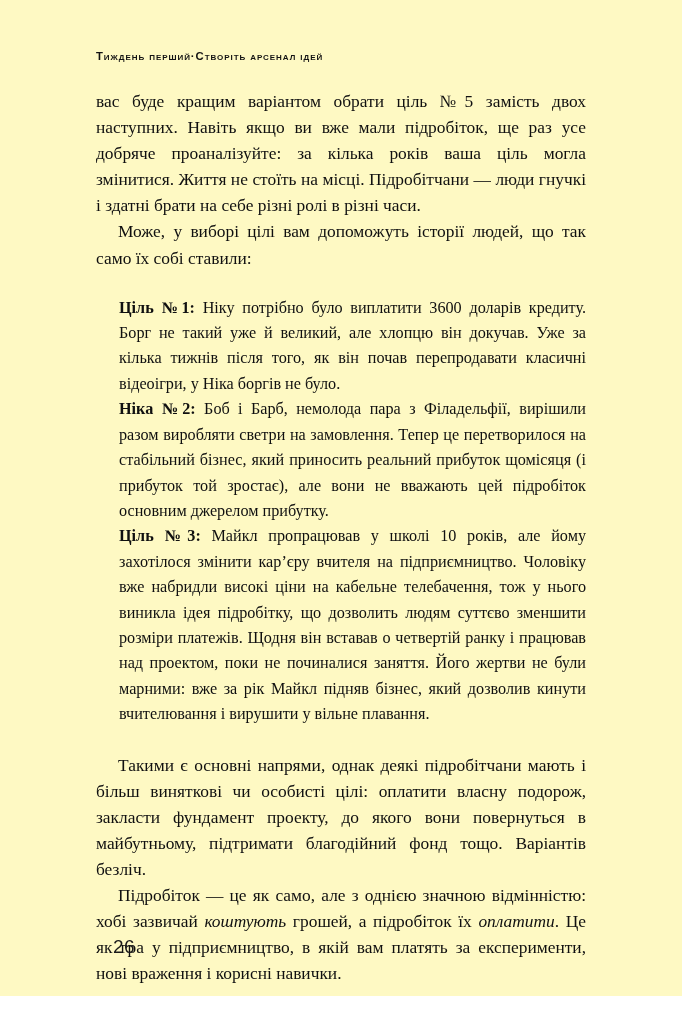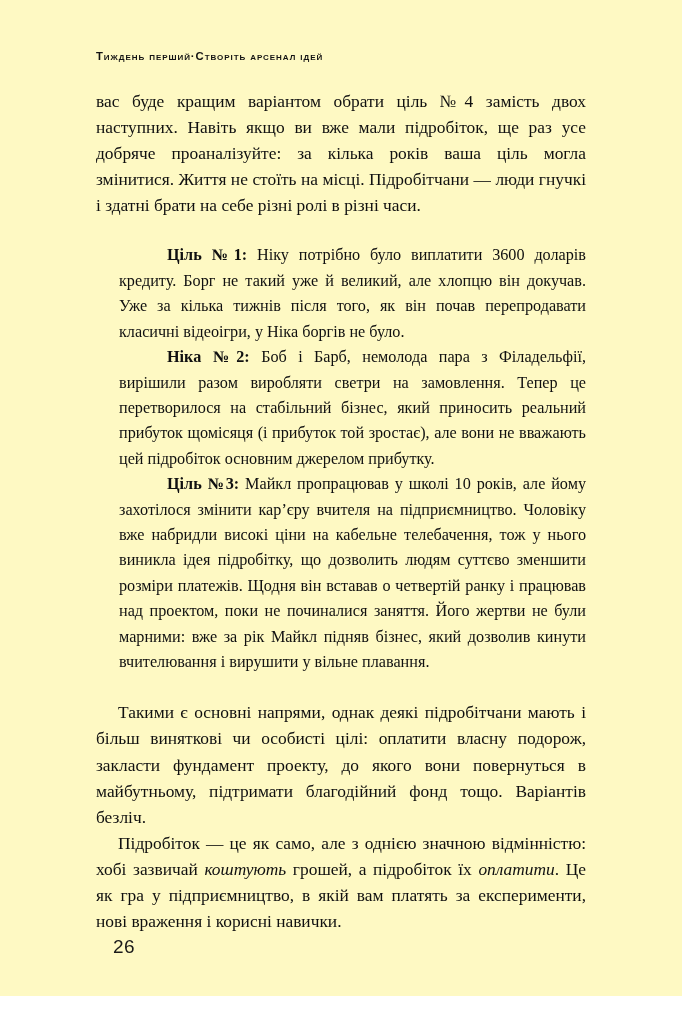--- a/index.html
+++ b/index.html
@@ -68,21 +68,20 @@
     margin-bottom: 24px;
   }
   .goals p {
     font-size: 16.2px;
     line-height: 25.4px;
     text-indent: 0;
     text-align: justify;
   }
   .goal-label {
     font-weight: 700;
-    margin-left: 48px;
   }
   em {
     font-style: italic;
     font-family: Liberation Serif, serif;
   }
   
   .folio {
     position: absolute;
     left: 113px;
     top: 936px;
@@ -97,22 +96,23 @@
 <body>
 
 <div class="page">
 
   <div class="running-head">
     <span>Тиждень перший</span><span class="dot">·</span><span>Створіть арсенал ідей</span>
   </div>
 
   <div class="column">
 
-    <p class="body no-indent">вас буде кращим варіантом обрати ціль №4 замість двох наступних. Навіть якщо ви вже мали підробіток, ще раз усе добряче проаналізуйте: за кілька років ваша ціль могла змінитися. Життя не стоїть на місці. Підробітчани — люди гнучкі і здатні брати на себе різні ролі в різні часи.</p>
+    <p class="body no-indent">вас буде кращим варіантом обрати ціль №5 замість двох наступних. Навіть якщо ви вже мали підробіток, ще раз усе добряче проаналізуйте: за кілька років ваша ціль могла змінитися. Життя не стоїть на місці. Підробітчани — люди гнучкі і здатні брати на себе різні ролі в різні часи.</p>
 
+    <p class="body">Може, у виборі цілі вам допоможуть історії людей, що так само їх собі ставили:</p>
 
     <div class="goals">
       <p><span class="goal-label">Ціль №1:</span><span> Ніку потрібно було виплатити 3600 доларів кредиту. Борг не такий уже й великий, але хлопцю він докучав. Уже за кілька тижнів після того, як він почав перепродавати класичні відеоігри, у Ніка боргів не було.</span></p>
       <p><span class="goal-label">Ніка №2:</span><span> Боб і Барб, немолода пара з Філадельфії, вирішили разом виробляти светри на замовлення. Тепер це перетворилося на стабільний бізнес, який приносить реальний прибуток щомісяця (і прибуток той зростає), але вони не вважають цей підробіток основним джерелом прибутку.</span></p>
       <p><span class="goal-label">Ціль №3:</span><span> Майкл пропрацював у школі 10 років, але йому захотілося змінити кар’єру вчителя на підприємництво. Чоловіку вже набридли високі ціни на кабельне телебачення, тож у нього виникла ідея підробітку, що дозволить людям суттєво зменшити розміри платежів. Щодня він вставав о четвертій ранку і працював над проектом, поки не починалися заняття. Його жертви не були марними: вже за рік Майкл підняв бізнес, який дозволив кинути вчителювання і вирушити у вільне плавання.</span></p>
     </div>
 
     <p class="body">Такими є основні напрями, однак деякі підробітчани мають і більш виняткові чи особисті цілі: оплатити власну подорож, закласти фундамент проекту, до якого вони повернуться в майбутньому, підтримати благодійний фонд тощо. Варіантів безліч.</p>
 
     <p class="body"><span>Підробіток — це як само, але з однією значною відмінністю: хобі зазвичай </span><em>коштують</em><span> грошей, а підробіток їх </span><em>оплатити</em><span>. Це як гра у підприємництво, в якій вам платять за експерименти, нові враження і корисні навички.</span></p>

